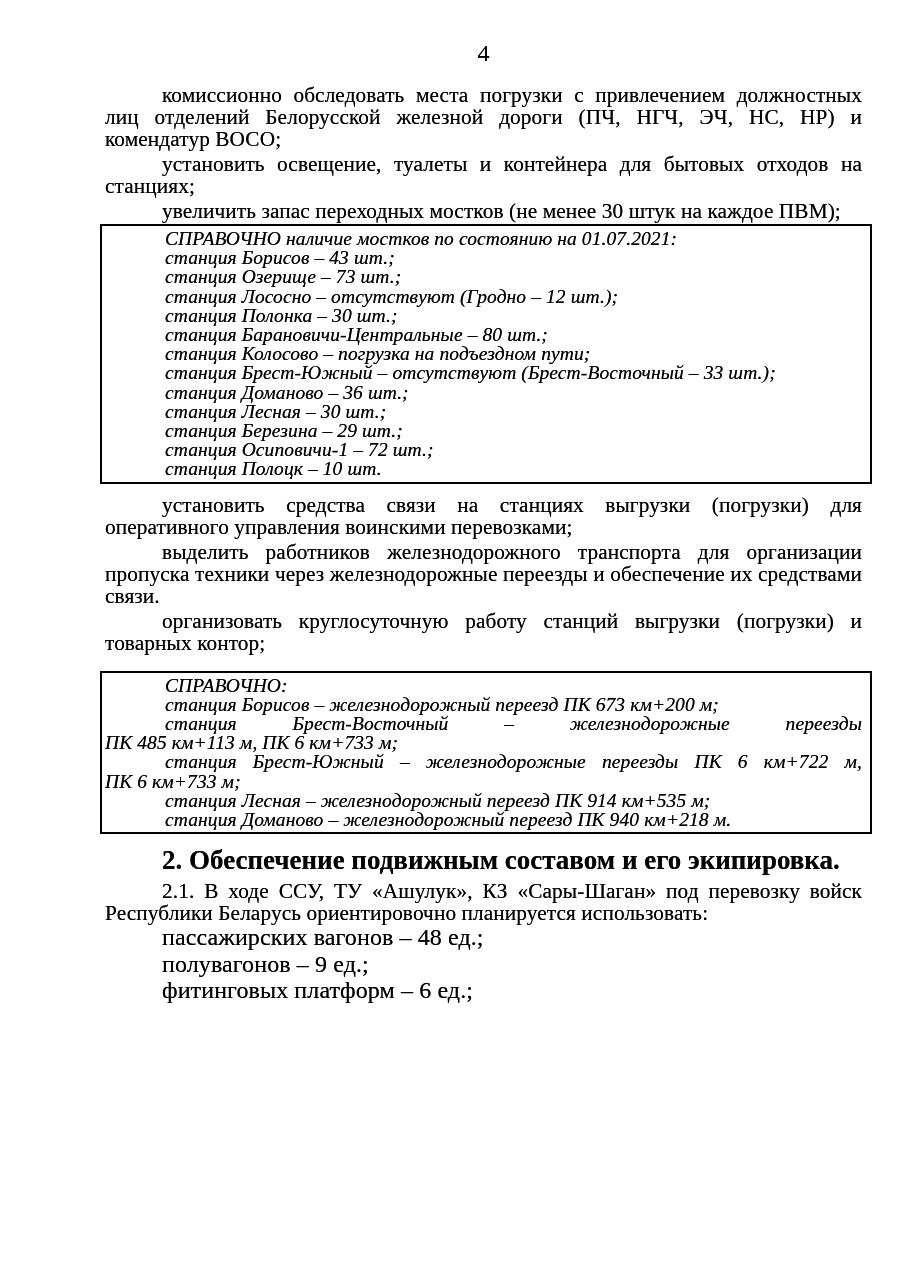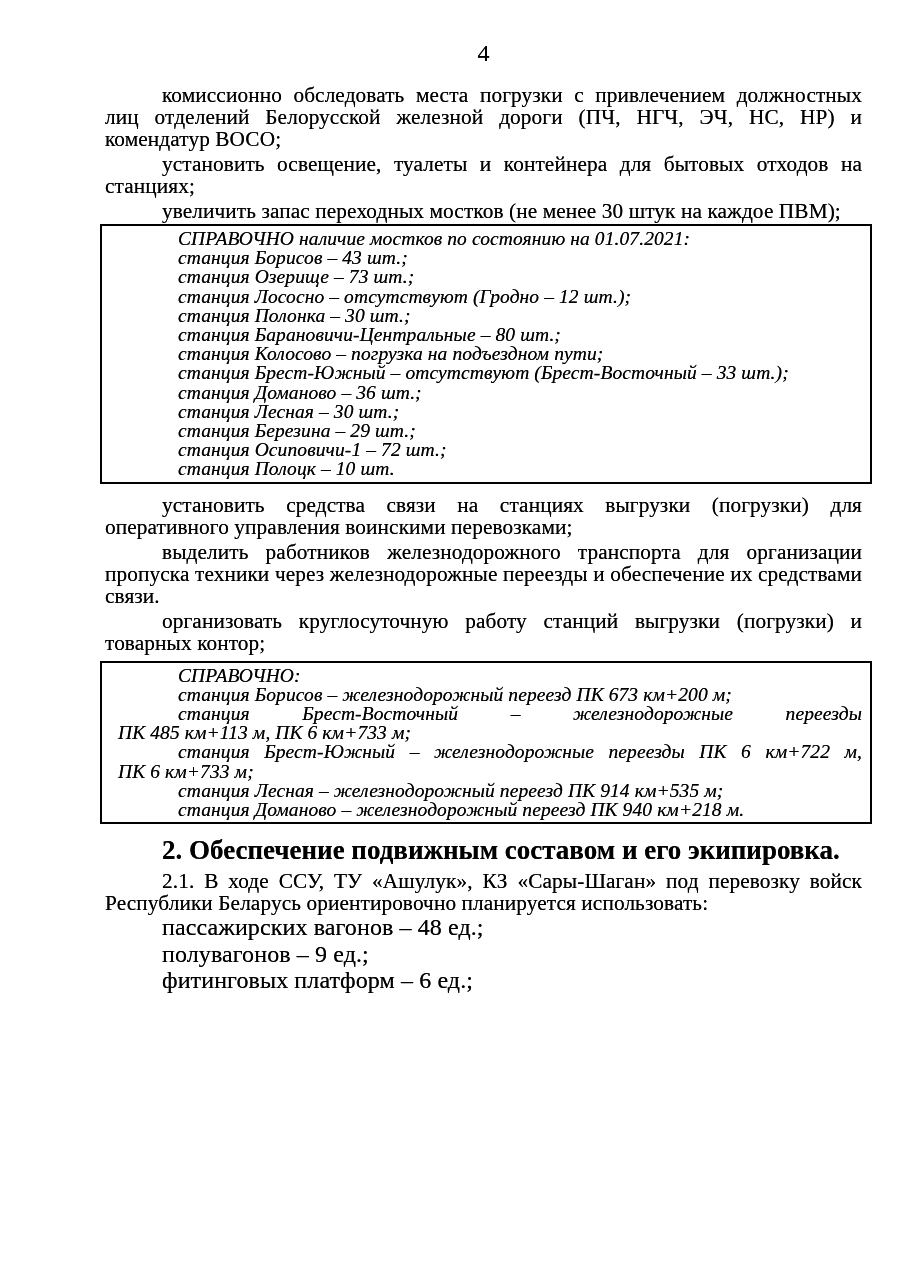--- a/index.html
+++ b/index.html
@@ -28,24 +28,24 @@
     margin: 3px 0 0 0;
     letter-spacing: 0.1px;
   }
   .para.first { margin-top: 18px; }
   .para.after-box { margin-top: 10px; }
   .ref-box {
     box-sizing: border-box;
     width: 772px;
     margin-left: -5px;
     border: 2px solid #000000;
-    padding: 3px 8px 3px 16px;
+    padding: 3px 8px 3px 3px;
   }
   .box1 { margin-top: 2px; }
-  .box2 { margin-top: 7px; }
+  .box2 { margin-top: 17px; }
   .bx-line {
     font-style: italic;
     font-size: 19.5px;
     line-height: 19.2px;
     letter-spacing: 0.1px;
   }
   .bx-indent { text-indent: 60px; }
   .bx-flush  { text-indent: 0; }
   .bx-spread { text-align: justify; text-align-last: justify; }
   .heading {

